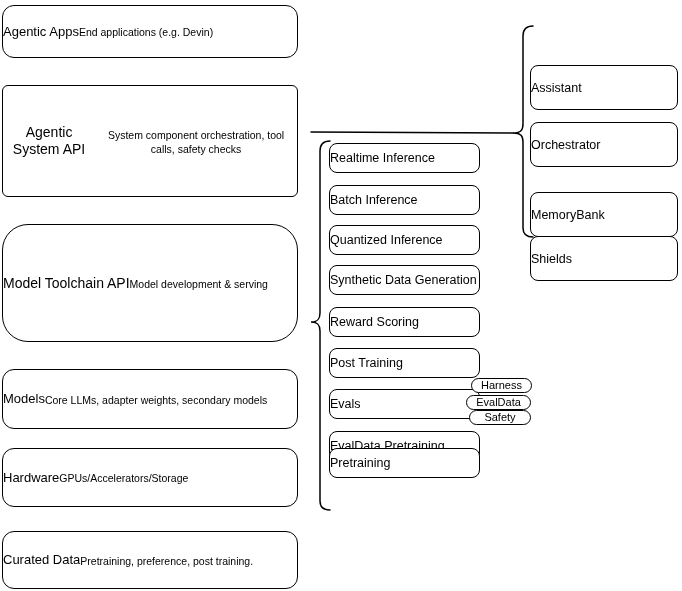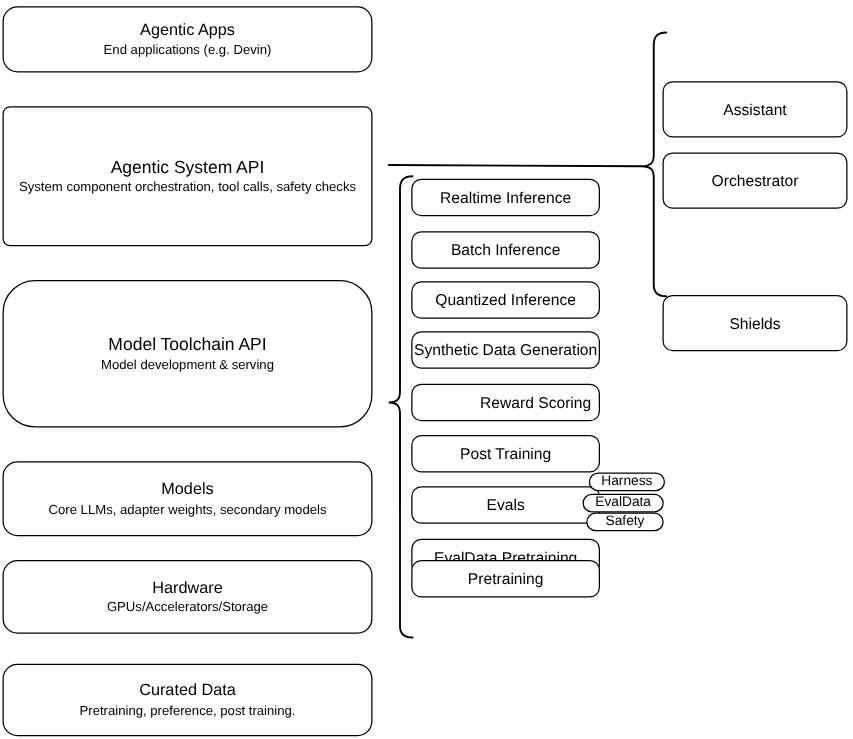--- a/index.html
+++ b/index.html
@@ -15,23 +15,23 @@
     height: 591px;
     background: #ffffff;
     overflow: hidden;
   }
   .node {
     position: absolute;
     box-sizing: border-box;
     background: #ffffff;
     border: 1.5px solid #000000;
     display: flex;
-    flex-direction: column;
+    flex-direction: row;
     align-items: center;
-    justify-content: center;
+    justify-content: flex-start;
     text-align: center;
   }
   .lbox { left: 2px; width: 296px; }
   .lbox .title   { font-size: 13px; line-height: 1.2; }
   .lbox.big .title { font-size: 14px; }
   .lbox .subtitle { font-size: 10.5px; line-height: 1.25; margin-top: 3px; }
   .mbox {
     left: 329px;
     width: 151px;
     height: 30px;
@@ -112,21 +112,21 @@
   </div>
   <div class="node mbox" style="top:185px;">
     <span>Batch Inference</span>
   </div>
   <div class="node mbox" style="top:225px;">
     <span>Quantized Inference</span>
   </div>
   <div class="node mbox" style="top:265px;">
     <span>Synthetic Data Generation</span>
   </div>
-  <div class="node mbox" style="top:307px;padding-left:48px;">
+  <div class="node mbox" style="top:307px;">
     <span>Reward Scoring</span>
   </div>
   <div class="node mbox" style="top:348px;">
     <span>Post Training</span>
   </div>
   <div class="node mbox" style="top:389px;">
     <span>Evals</span>
   </div>
   <div class="node mbox" style="top:431px;">
     <span>EvalData Pretraining</span>
@@ -144,20 +144,23 @@
   <div class="pill" style="left:469px; top:410px; width:62px;">
     <span>Safety</span>
   </div>
 
   <div class="node rbox" style="top:35px;">
     <span>Assistant</span>
   </div>
   <div class="node rbox" style="top:92px;">
     <span>Orchestrator</span>
   </div>
+  <div class="node rbox" style="top:162px;">
+    <span>MemoryBank</span>
+  </div>
   <div class="node rbox" style="top:206px;">
     <span>Shields</span>
   </div>
 
   <svg class="overlay" viewBox="0 0 682 591">
     <path d="M 330 141 C 323 141 320 144 320 151 L 320 313 C 320 319 318 322 311 322 C 318 322 320 325 320 331 L 320 501 C 320 507 323 510 330 510"></path>
     <path d="M 533 26 C 526 26 523 29 523 36 L 523 124 C 523 130 521 133 513 133 C 521 133 523 136 523 142 L 523 228 C 523 234 526 237 533 237"></path>
     <path d="M 311 132 L 513 133"></path>
   </svg>
 

